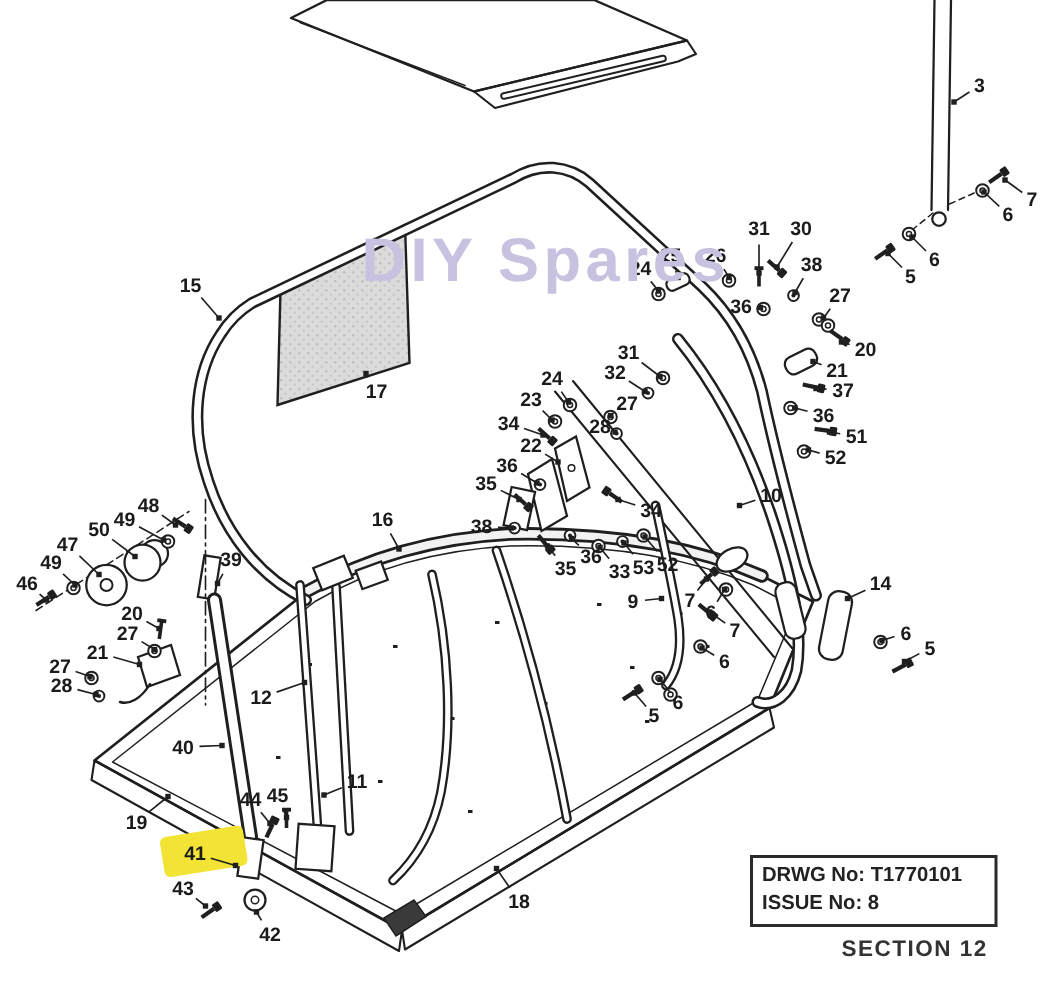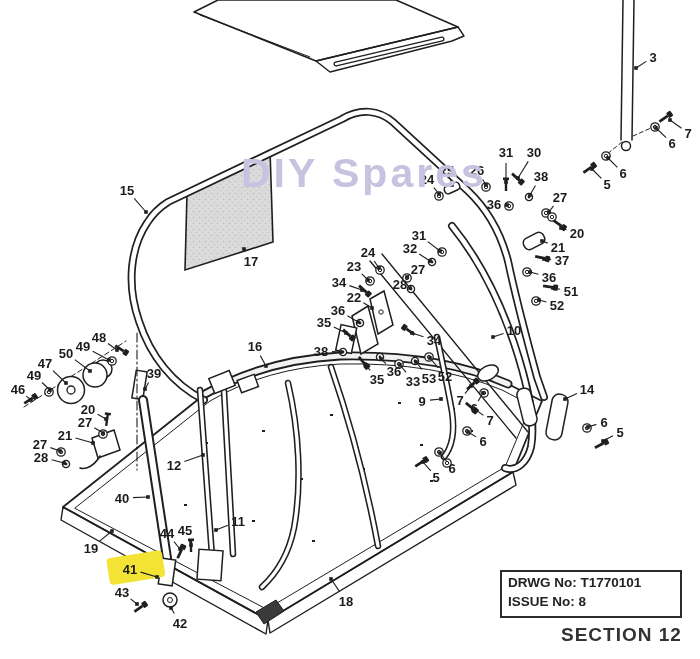--- a/index.html
+++ b/index.html
@@ -3,23 +3,23 @@
 <meta charset="utf-8">
 <style>
   html,body{margin:0;padding:0;background:#fff;}
   .stage{position:relative;width:700px;height:659px;background:#ffffff;overflow:hidden;
          font-family:"Liberation Sans",sans-serif;}
   .stage svg{position:absolute;left:0;top:0;}
   #diagram text{font:bold 13px "Liberation Sans",sans-serif;fill:#1b1b1b;}
   .watermark{position:absolute;left:241px;top:150px;font-size:41px;font-weight:700;
              letter-spacing:3px;color:#c9c1e0;white-space:nowrap;pointer-events:none;text-align:right;}
   .title-block{position:absolute;left:500px;top:570px;width:150px;border:2px solid #2b2b2b;
-               padding:2px 22px 4px 6px;background:#fff;color:#222;
+               padding:2px 5px 4px 6px;background:#fff;color:#222;
                font-weight:bold;font-size:13.5px;line-height:1.4;}
-  .section-label{position:absolute;left:561px;top:624px;font-size:19px;font-weight:bold;
+  .section-label{position:absolute;left:561px;top:624px;font-size:15px;font-weight:bold;
                  color:#333;letter-spacing:1px;}
   .o{fill:none;stroke:#1f1f1f;stroke-linecap:round;stroke-linejoin:round;}
   .tubeO{fill:none;stroke:#1f1f1f;stroke-width:8;stroke-linecap:round;}
   .tubeI{fill:none;stroke:#fff;stroke-width:4.6;stroke-linecap:round;}
   .legO{fill:none;stroke:#1f1f1f;stroke-width:6.5;stroke-linecap:round;}
   .legI{fill:none;stroke:#fff;stroke-width:3.4;stroke-linecap:round;}
   .strO{fill:none;stroke:#1f1f1f;stroke-width:10;stroke-linecap:round;}
   .strI{fill:none;stroke:#fff;stroke-width:6;stroke-linecap:round;}
   .wpart{fill:#ffffff;stroke:#1f1f1f;stroke-width:1.5;}
 </style>

